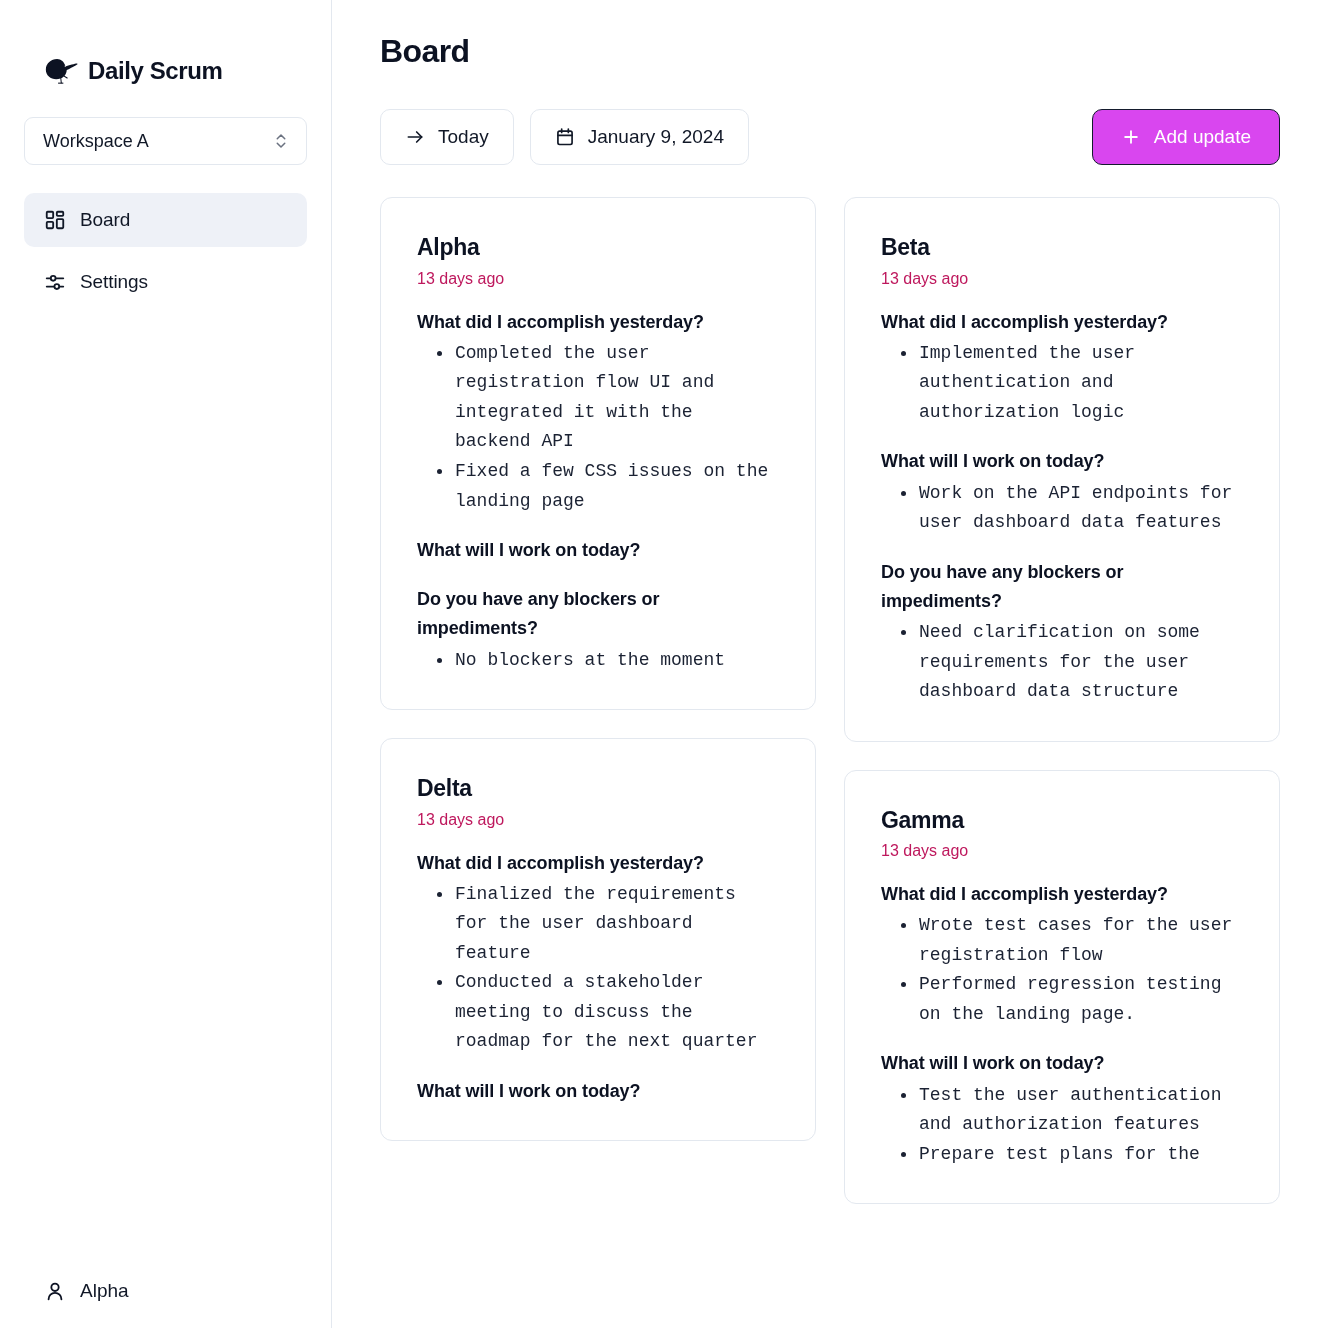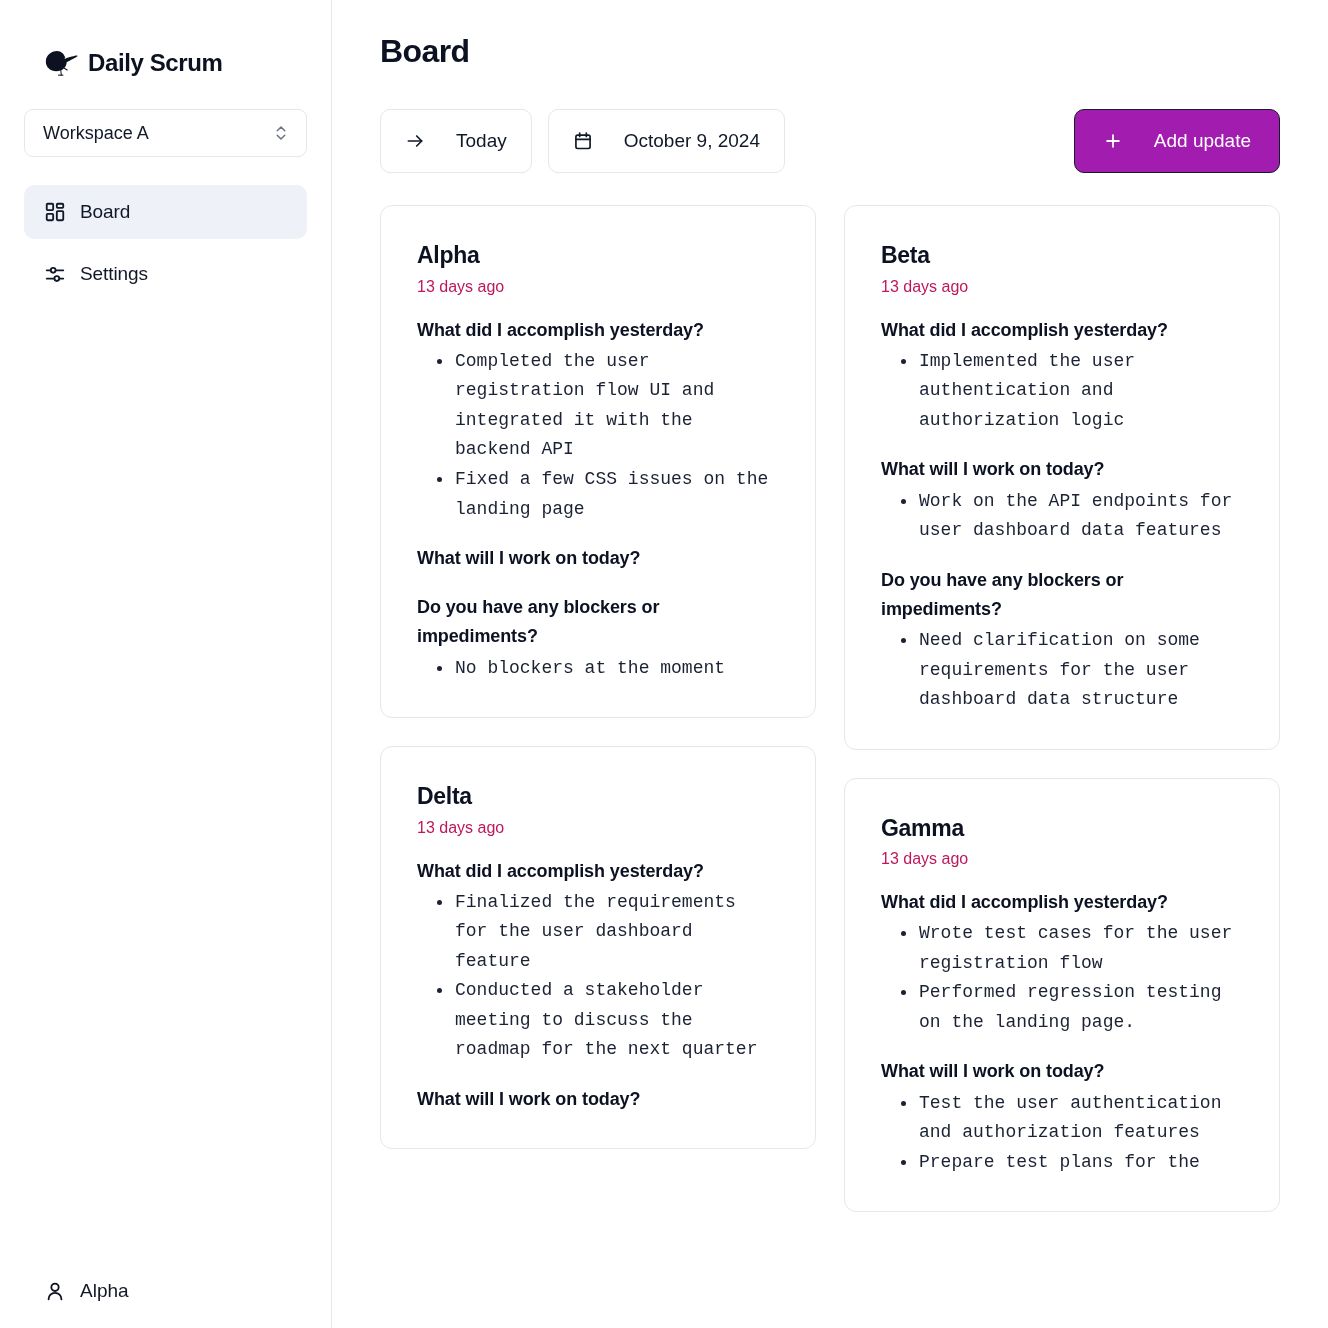--- a/index.html
+++ b/index.html
@@ -18,21 +18,21 @@
 
   
   .sidebar {
     width: 332px;
     min-width: 332px;
     height: 1328px;
     border-right: 1px solid #e3e8ef;
     background: #ffffff;
     display: flex;
     flex-direction: column;
-    padding: 0 24px;
+    padding: 8px 24px;
     position: relative;
   }
   .brand {
     display: flex;
     align-items: center;
     gap: 10px;
     height: 62px;
     margin-top: 32px;
     padding-left: 20px;
   }
@@ -104,38 +104,38 @@
     line-height: 1.1;
   }
 
   .toolbar {
     margin-top: 40px;
     display: flex;
     align-items: center;
     gap: 16px;
   }
   .btn {
-    height: 64px;
+    height: 56px;
     border: 1px solid #e3e8ef;
     border-radius: 10px;
     background: #fff;
     display: inline-flex;
     align-items: center;
-    gap: 31px;
+    gap: 13px;
     padding: 0 24px;
     font-size: 19px;
     color: #111827;
     cursor: pointer;
     font-family: inherit;
     white-space: nowrap;
   }
   .btn svg { width: 20px; height: 20px; flex:0 0 auto; display:block; }
   .btn-primary {
     margin-left: auto;
-    background: #a21caf;
+    background: #d946ef;
     border: 1px solid #141b2d;
     color: #ffffff;
     border-radius: 10px;
     padding: 0 28px;
     font-size: 19px;
   }
   .btn-primary svg { color: #fff; }
 
   
   .board {
@@ -257,21 +257,21 @@
         <span>Today</span>
       </button>
 
       <button class="btn">
         <svg viewBox="0 0 24 24" fill="none" stroke="currentColor" stroke-width="2" stroke-linecap="round" stroke-linejoin="round" aria-hidden="true">
           <rect x="3.5" y="5" width="17" height="16" rx="2"></rect>
           <line x1="3.5" y1="10" x2="20.5" y2="10"></line>
           <line x1="8" y1="2.5" x2="8" y2="6.5"></line>
           <line x1="16" y1="2.5" x2="16" y2="6.5"></line>
         </svg>
-        <span>October 9, 2024</span>
+        <span>January 9, 2024</span>
       </button>
 
       <button class="btn btn-primary">
         <svg viewBox="0 0 24 24" fill="none" stroke="currentColor" stroke-width="2.2" stroke-linecap="round" stroke-linejoin="round" aria-hidden="true">
           <line x1="12" y1="5" x2="12" y2="19"></line>
           <line x1="5" y1="12" x2="19" y2="12"></line>
         </svg>
         <span>Add update</span>
       </button>
     </div>

